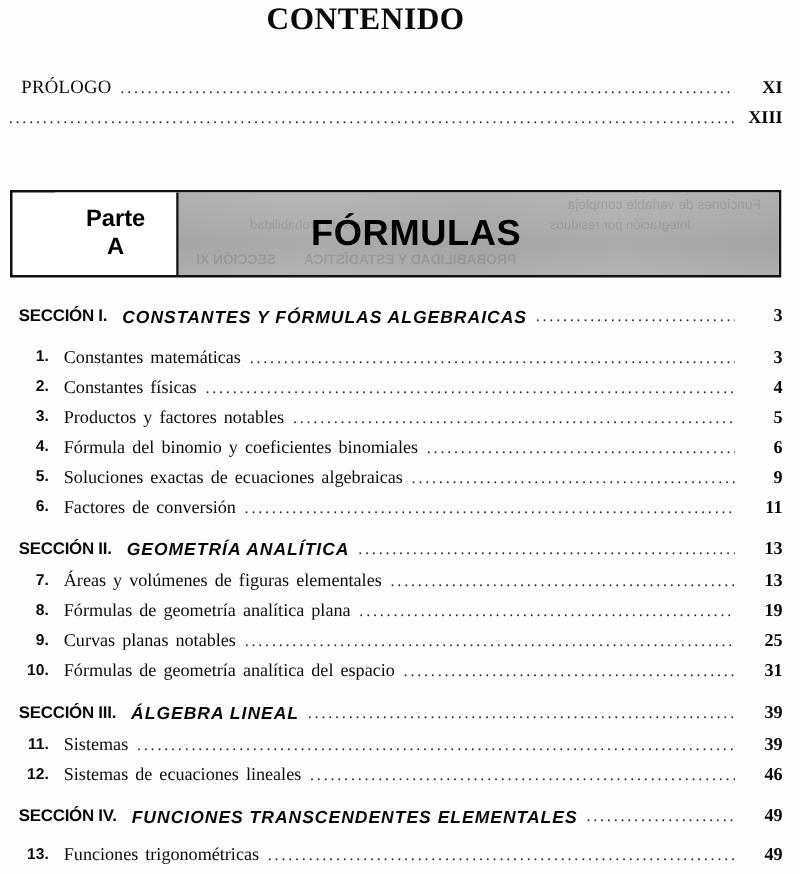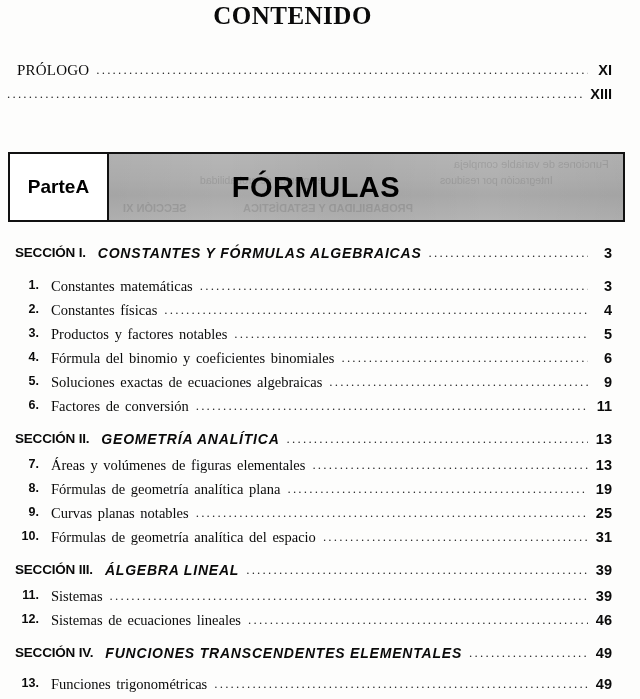--- a/index.html
+++ b/index.html
@@ -68,22 +68,22 @@
     white-space: nowrap;
     letter-spacing: 2.2px;
     font-size: 13px;
     color: #2b2b2b;
   }
   .row-page {
     flex: 0 0 46px;
     text-align: right;
     font-weight: bold;
     font-size: 14px;
-    font-family: Liberation Sans, sans-serif;
-    padding-right: 28px;
+    font-family: Liberation Serif, serif;
+    padding-right: 14px;
     box-sizing: border-box;
   }
 
   
   .prologue .row-label {
     font-family: "Liberation Serif", "DejaVu Serif", serif;
     font-size: 15px;
     letter-spacing: 0.2px;
     padding-left: 17px;
   }
@@ -141,28 +141,29 @@
     border: 2px solid #111;
     box-sizing: border-box;
     display: flex;
     background: #ffffff;
   }
   .part-left {
     flex: 0 0 97px;
     background: #ffffff;
     border-right: 2px solid #111;
     display: flex;
-    flex-direction: row;
+    flex-direction: column;
     align-items: center;
     justify-content: center;
     font-family: "Liberation Sans", "DejaVu Sans", sans-serif;
     font-weight: bold;
     font-size: 19px;
     line-height: 1.15;
     color: #000;
+    margin-left: 34px;
   }
   .part-right {
     flex: 1 1 auto;
     position: relative;
     background:
       linear-gradient(90deg, rgba(0,0,0,0.03) 0%, rgba(0,0,0,0) 22%, rgba(0,0,0,0.035) 48%, rgba(0,0,0,0) 74%, rgba(0,0,0,0.04) 100%),
       linear-gradient(180deg, #b6b6b6 0%, #b0b0b0 38%, #aaaaaa 62%, #b4b4b4 100%);
     display: flex;
     align-items: center;
     overflow: hidden;

